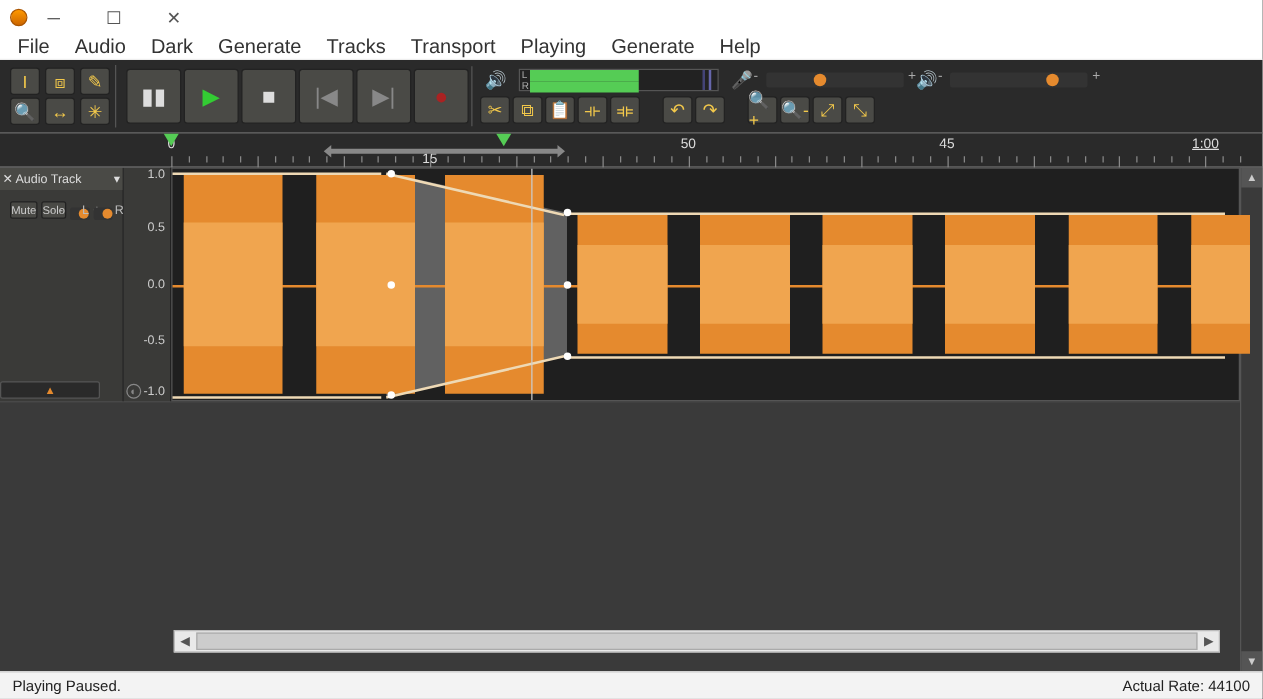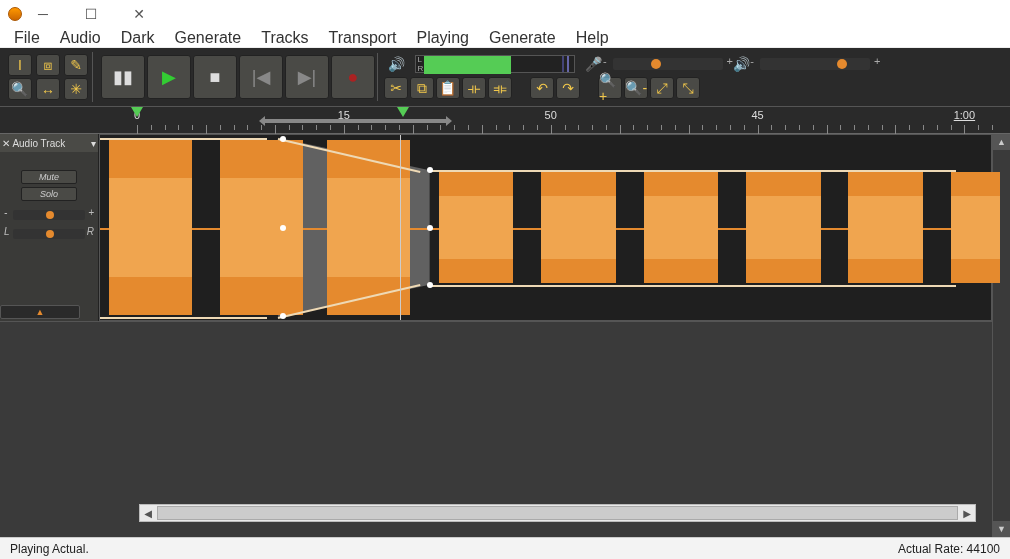--- a/index.html
+++ b/index.html
@@ -34,21 +34,21 @@
   .rulertrack .lbl{position:absolute;top:2px;color:#ddd;font-size:11px;transform:translateX(-50%);}
   .rulertrack .tri{position:absolute;top:0;width:0;height:0;border-left:6px solid transparent;border-right:6px solid transparent;border-top:10px solid #5c5;transform:translateX(-50%);}
   .selrange{position:absolute;top:12px;height:4px;background:#888;}
   .selrange::before,.selrange::after{content:"";position:absolute;top:-3px;width:0;height:0;border-top:5px solid transparent;border-bottom:5px solid transparent;}
   .selrange::before{left:-5px;border-right:6px solid #888;}
   .selrange::after{right:-5px;border-left:6px solid #888;}
   .main { flex: 1; background: #3a3a3a; display: flex; overflow:hidden;}
   .trackpanel { width: 99px; background: #3a3a38; border-right:1px solid #222; display:flex;flex-direction:column;}
   .tp-head { background: #4a4a46; height:18px;display:flex;align-items:center;font-size:10px;color:#ddd;padding:0 2px;}
   .tp-head .x{margin-right:2px;cursor:pointer;}
-  .tp-body{padding:18px;display:flex;flex-direction:column;gap:3px;align-items:center;font-style:italic;}
+  .tp-body{padding:8px;display:flex;flex-direction:row;gap:3px;align-items:center;}
   .tpbtn{width:56px;height:14px;background:#4a4a46;border:1px solid #222;color:#ccc;font-size:9px;text-align:center;line-height:12px;border-radius:2px;cursor:pointer;}
   .vsl{width:72px;height:10px;background:#333;position:relative;margin-top:6px;border-radius:2px;}
   .vsl .k{position:absolute;width:8px;height:8px;background:#e58a2e;border-radius:50%;top:1px;}
   .vsl .lminus{position:absolute;left:-9px;top:-3px;font-size:10px;color:#bbb}
   .vsl .lplus{position:absolute;right:-9px;top:-3px;font-size:10px;color:#bbb}
   .collapse{width:80px;height:14px;background:#2a2a2a;border:1px solid #555;color:#e58a2e;text-align:center;margin-top:auto;margin-bottom:2px;cursor:pointer;font-size:9px;line-height:12px;border-radius:2px;}
   .ampcol{width:38px;background:#3a3a38;border-right:1px solid #222;position:relative;font-size:10px;color:#ccc;}
   .ampcol span{position:absolute;right:4px;}
   .wave{flex:1;position:relative;background:#1f1f1f;border:1px solid #555;}
   .zeroline{position:absolute;left:0;right:0;top:50%;height:2px;background:#e58a2e;}
@@ -150,21 +150,21 @@
       <div class="tbtn small">🔍-</div>
       <div class="tbtn small">⤢</div>
       <div class="tbtn small">⤡</div>
     </div>
   </div>
 </div>
 
 <div class="ruler">
   <div class="rulertrack" id="rulertrack">
       <div class="lbl" style="left: 0%;">0</div>
-      <div class="lbl" style="left: 24.1935%;">15</div>
+      <div class="lbl" style="left: 24.1935%; margin-top: 12px;">15</div>
       <div class="lbl" style="left: 48.3871%;">50</div>
       <div class="lbl" style="left: 72.5806%;">45</div>
       <div class="lbl" style="left: 96.7742%; text-decoration: underline;">1:00</div>
       <div class="tick" style="left: 0%;"></div>
       <div class="tick" style="left: 1.6129%; height: 5px;"></div>
       <div class="tick" style="left: 3.22581%; height: 5px;"></div>
       <div class="tick" style="left: 4.83871%; height: 5px;"></div>
       <div class="tick" style="left: 6.45161%; height: 5px;"></div>
       <div class="tick" style="left: 8.06452%;"></div>
       <div class="tick" style="left: 9.67742%; height: 5px;"></div>
@@ -248,20 +248,28 @@
               <div class="k" style="left:46%;"></div>
             </div>
           <div class="vsl">
               <span class="lminus">L</span>
               <span class="lplus">R</span>
               <div class="k" style="left:46%;"></div>
             </div>
         </div>
         <div class="collapse">▲</div>
       </div>
+      <div class="ampcol">
+        <span style="top:0">1.0</span>
+        <span style="top:23%">0.5</span>
+        <span style="top:47%">0.0</span>
+        <span style="top:71%">-0.5</span>
+        <span style="top:93%">-1.0</span>
+        <div style="position:absolute;bottom:2px;left:2px;width:12px;height:12px;border:1px solid #888;border-radius:50%;color:#888;font-size:9px;text-align:center;line-height:10px;">◐</div>
+      </div>
       <div class="wave" id="wave">
         <div class="envsh" style="left: 20%; width: 17%; top: 0%; height: 100%; clip-path: polygon(0px 1.5%, 100% 19%, 100% 81%, 0px 98.5%);"></div>
           <div class="zeroline"></div>
       <div class="blk" style="left: 1%; width: 9.3%; top: 2.5%; height: 95%;">
             <div class="inner" style="top: 22%; height: 56%;"></div>
           </div>
           <div class="blk" style="left: 13.5%; width: 9.3%; top: 2.5%; height: 95%;">
             <div class="inner" style="top: 22%; height: 56%;"></div>
           </div>
           <div class="blk" style="left: 25.5%; width: 9.3%; top: 2.5%; height: 95%;">
@@ -308,15 +316,15 @@
     </div>
   </div>
   <div class="scrolly">
     <div class="ar">▲</div>
     <div style="flex:1"></div>
     <div class="ar">▼</div>
   </div>
 </div>
 
 <div class="status">
-  <span>Playing Actual.</span>
+  <span>Playing Paused.</span>
   <span class="r">Actual Rate: 44100</span>
 </div>
 
 </body></html>

